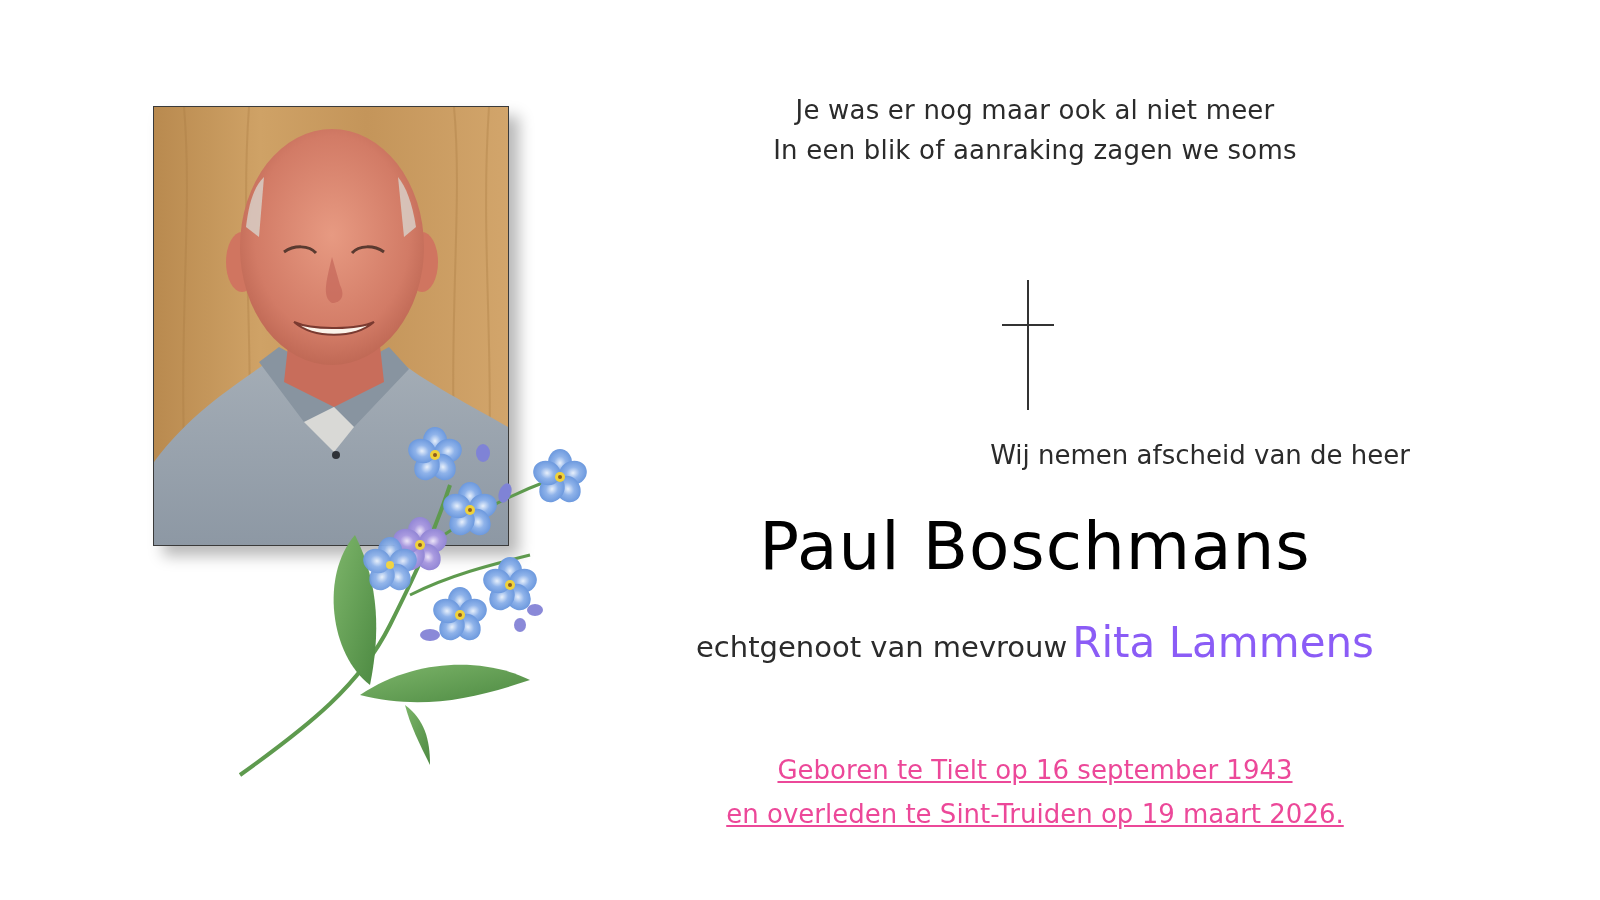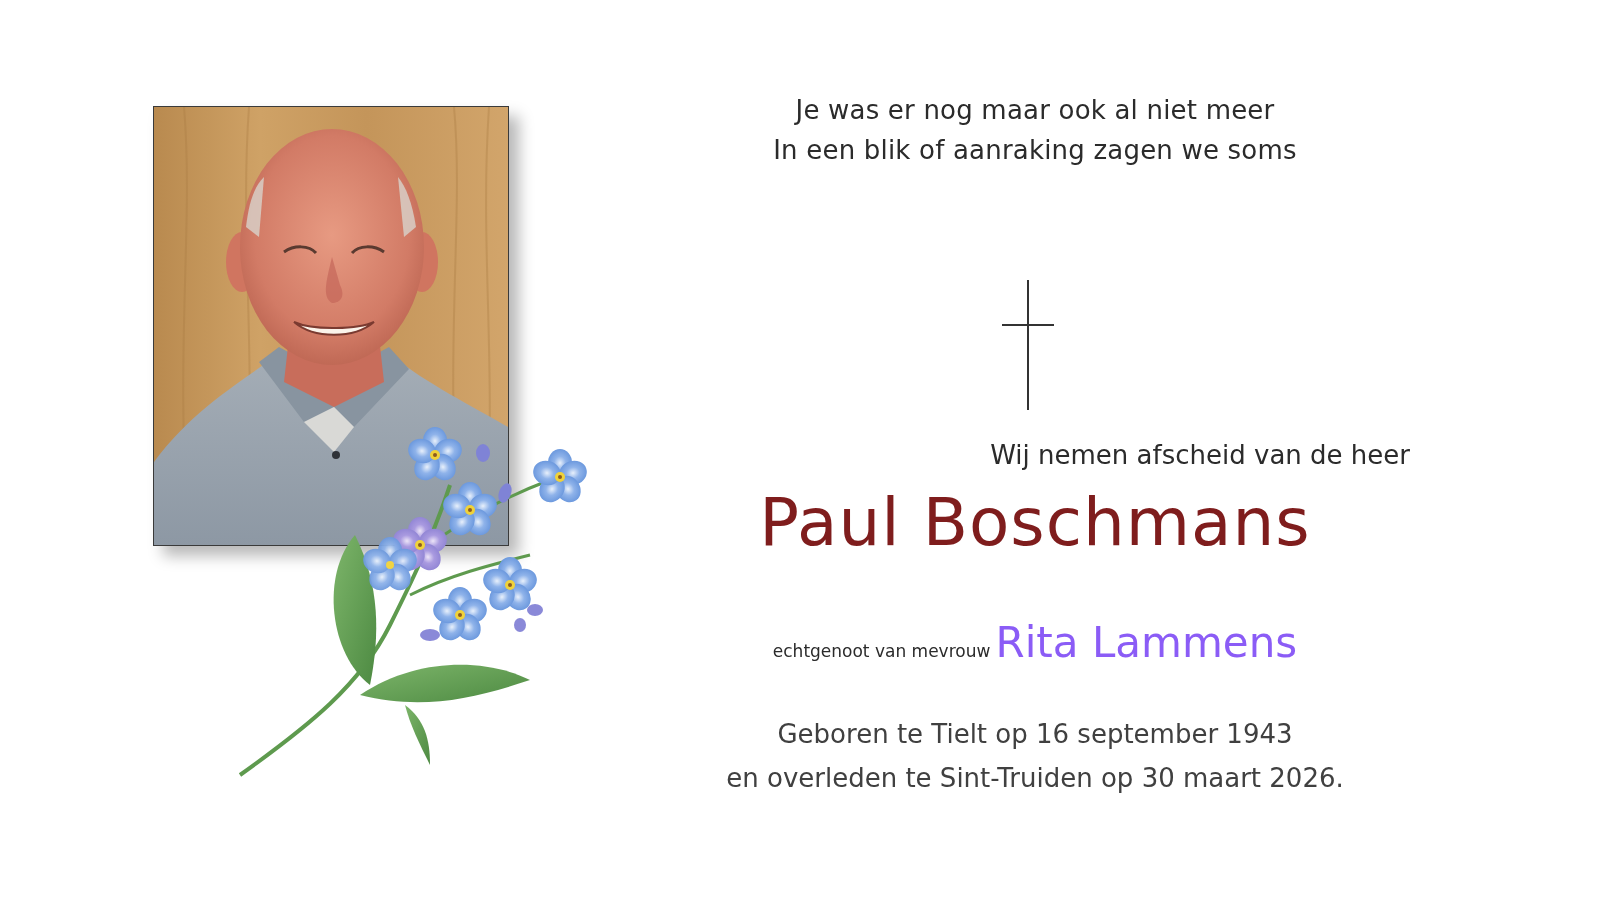--- a/index.html
+++ b/index.html
@@ -71,38 +71,39 @@
       height: 1.5px;
       background: #333;
     }
     .intro {
       top: 440px;
       font-size: 26px;
       color: #2b2b2b;
       text-align: right;
     }
     .name {
-      top: 484px;
+      top: 508px;
       font-size: 66px;
-      color: #7f1d1d;
+      color: #000000;
       letter-spacing: 1px;
       white-space: nowrap;
     }
     .spouse {
       top: 618px;
       white-space: nowrap;
       color: #2b2b2b;
     }
-    .spouse .small { font-size: 17px; }
+    .spouse .small { font-size: 29px; }
     .spouse .big { font-size: 42px; color: #8b5cf6; }
     .dates {
-      top: 712px;
+      top: 748px;
       font-size: 26px;
       line-height: 44px;
-      color: #404040;
+      color: #ec4899;
+      text-decoration: underline;
     }
     .dates .line { display: block; white-space: nowrap; }
   </style>
 </head>
 <body>
 
 <div class="photo-frame">
   <svg width="354" height="438" viewBox="0 0 354 438">
     <defs>
       <linearGradient id="wood" x1="0" x2="1" y1="0" y2="0">
@@ -245,14 +246,14 @@
 
 <div class="text-col name">Paul Boschmans</div>
 
 <div class="text-col spouse">
   <span class="small">echtgenoot van mevrouw</span>
   <span class="big">Rita Lammens</span>
 </div>
 
 <div class="text-col dates">
   <span class="line">Geboren te Tielt op 16 september 1943</span>
-  <span class="line">en overleden te Sint-Truiden op 30 maart 2026.</span>
+  <span class="line">en overleden te Sint-Truiden op 19 maart 2026.</span>
 </div>
 
 </body></html>

